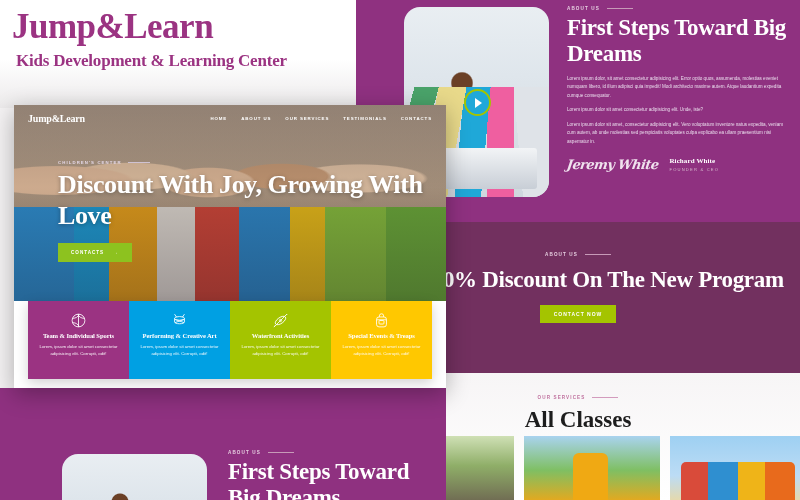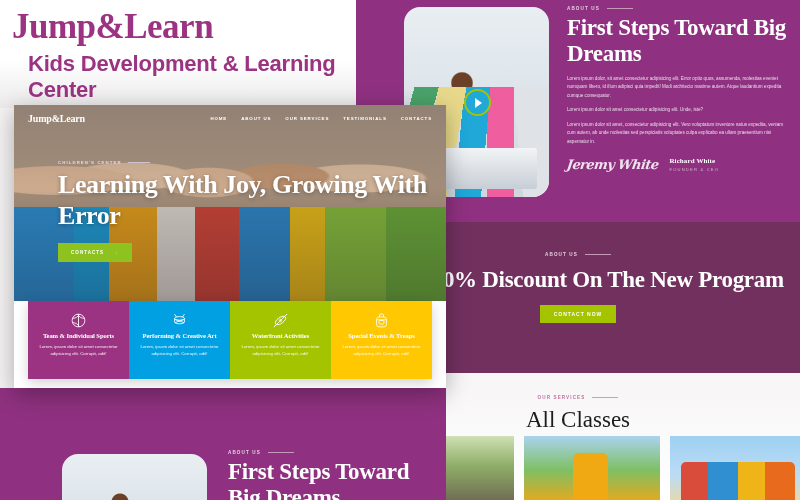--- a/index.html
+++ b/index.html
@@ -18,23 +18,23 @@
     position:absolute; left:0; top:0; width:356px; height:108px;
     background:linear-gradient(180deg,#ffffff 0%,#ffffff 55%,#eceaeb 100%);
     z-index:5;
   }
   .brand-title {
     font-family:"Liberation Serif", serif;
     font-weight:700; font-size:35px; color:#9b3382;
     letter-spacing:-0.5px; padding:8px 0 0 12px; line-height:1.1;
   }
   .brand-sub {
-    font-family:Liberation Sans, sans-serif;
-    font-weight:700; font-size:22px; color:#9b3382;
-    padding:4px 0 0 28px; letter-spacing:-0.2px;
+    font-family:Liberation Serif, serif;
+    font-weight:700; font-size:17px; color:#9b3382;
+    padding:4px 0 0 16px; letter-spacing:-0.2px;
   }
 
   
   .page-right {
     position:absolute; left:356px; top:0; width:444px; height:500px;
     background:#8f3180; z-index:2; overflow:hidden;
   }
   .sec-about { position:absolute; left:0; top:0; width:444px; height:222px; background:#8f3180; }
   .sec-discount { position:absolute; left:0; top:222px; width:444px; height:151px; background:#72305f; }
   .sec-classes { position:absolute; left:0; top:373px; width:444px; height:127px;
@@ -101,21 +101,21 @@
     display:inline-block; margin-top:11px; background:#a4c400; color:#fff;
     font-size:5px; font-weight:700; letter-spacing:1px;
     padding:6px 14px; border:none; cursor:pointer;
   }
 
   
   .cls-wrap { position:absolute; left:0; top:0; width:100%; text-align:center; padding-top:12px; }
   .cls-eyebrow { display:inline-flex; align-items:center; gap:7px; }
   .cls-eyebrow .eyebrow-txt { color:#c0729f; }
   .cls-eyebrow .eyebrow-line { background:#d39bbd; }
-  .cls-h { font-family:"Liberation Serif",serif; font-weight:400; font-size:23px; color:#1d1d1d; margin-top:4px; }
+  .cls-h { font-family:"Liberation Serif",serif; font-weight:700; font-size:23px; color:#1d1d1d; margin-top:4px; }
   .cls-grid { position:absolute; left:22px; top:63px; display:flex; gap:10px; }
   .cls-card { width:136px; height:66px; overflow:hidden; }
   .ph-forest { background:linear-gradient(180deg,#cfe0b5 0%,#8fae68 45%,#6f6a52 100%); position:relative;}
   .ph-forest::after{content:"";position:absolute;left:26%;top:30%;width:18%;height:62%;background:#3f7fb5;border-radius:3px 3px 0 0;}
   .ph-run { background:linear-gradient(180deg,#a9d3ef 0%,#7fbf63 52%,#e8a81c 100%); position:relative;}
   .ph-run::after{content:"";position:absolute;left:36%;top:26%;width:26%;height:74%;background:#f0a913;border-radius:6px 6px 0 0;}
   .ph-group { background:linear-gradient(180deg,#9ed0f2 0%,#bcdcf5 60%,#e8d9a8 100%); position:relative;}
   .ph-group::after{content:"";position:absolute;left:8%;top:40%;width:84%;height:60%;
     background:linear-gradient(90deg,#d94b3a 0 24%,#2f8fd0 24% 50%,#efb418 50% 74%,#e86a1c 74% 100%);border-radius:5px 5px 0 0;}
 
@@ -280,21 +280,21 @@
           <div class="nav-link">TESTIMONIALS</div>
           <div class="nav-link">CONTACTS</div>
         </div>
       </div>
 
       <div class="hero-copy">
         <div class="hero-eyebrow">
           <span>CHILDREN'S CENTER</span>
           <i></i>
         </div>
-        <div class="hero-h1">Learning With Joy, Growing With Error</div>
+        <div class="hero-h1">Discount With Joy, Growing With Love</div>
         <button class="btn-hero">
           <span>CONTACTS</span>
           <span>→</span>
         </button>
       </div>
     </div>
 
     <div class="cards">
 
       <div class="card c1">

